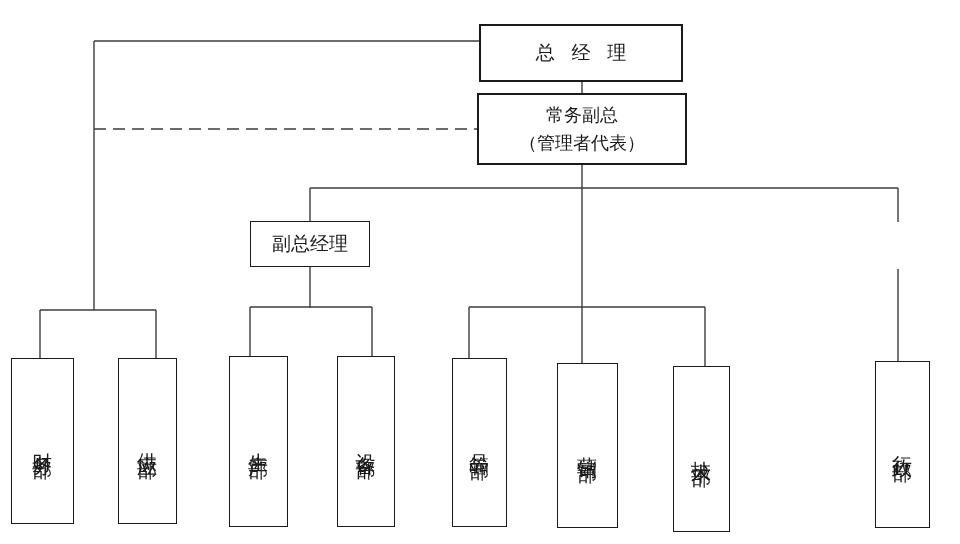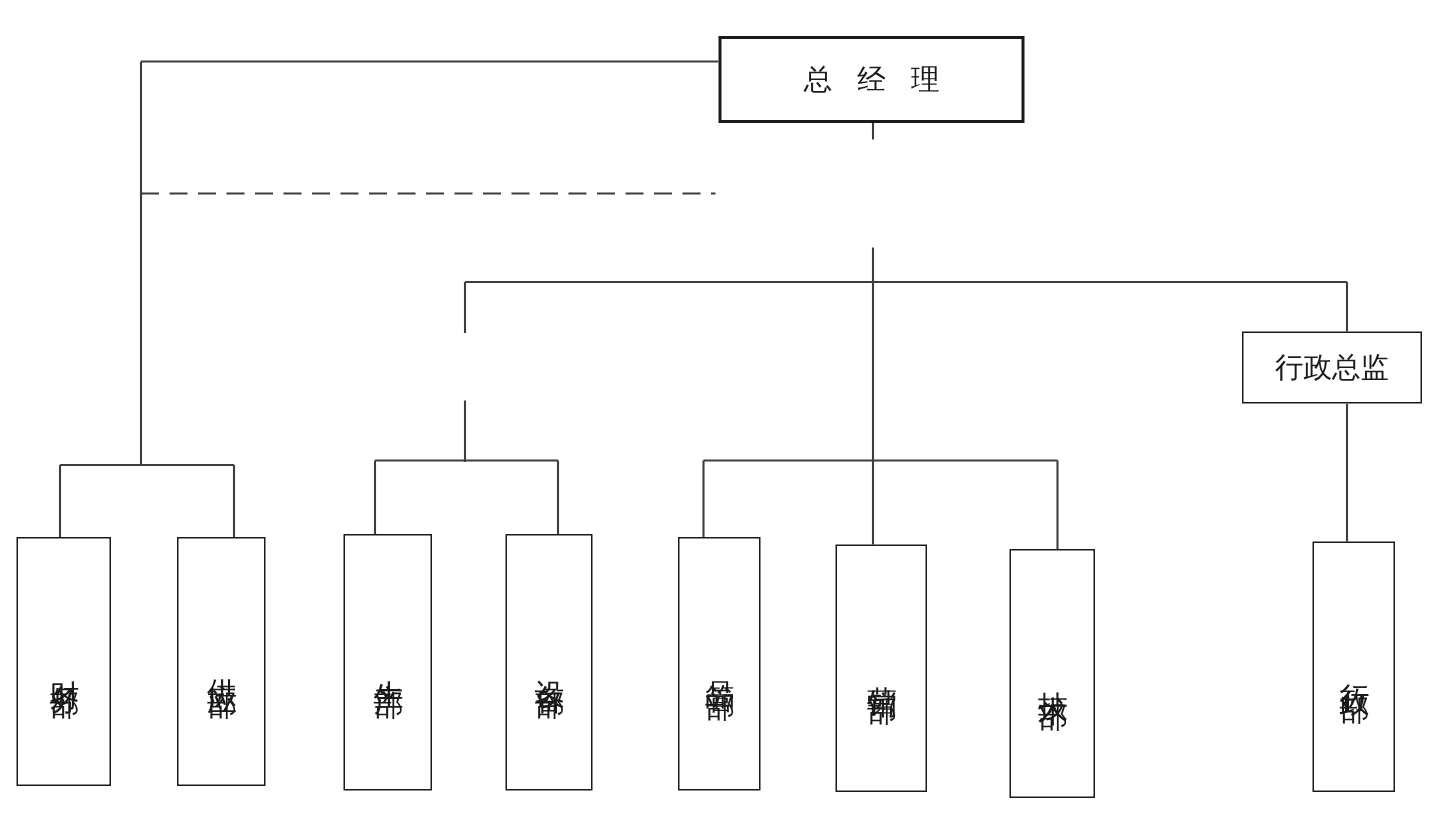--- a/index.html
+++ b/index.html
@@ -113,25 +113,29 @@
       <line x1="705" y1="307" x2="705" y2="367"></line>
 
       <line x1="898" y1="269" x2="898" y2="362"></line>
     </g>
   </svg>
 
   <div class="box" id="gm">
     <span class="h-label">总 经 理</span>
   </div>
 
+  <div class="box" id="evp">
+    <span class="h-label">常务副总</span>
+    <span class="h-label">（管理者代表）</span>
+  </div>
 
+  <div class="box" id="dgm">
+    <span class="h-label">副总经理</span>
+  </div>
 
-  <div class="box" id="admin-director">
-    <span class="h-label">行政总监</span>
-  </div>
 
   <div class="box" id="finance">
     <span class="v-label">财务部</span>
   </div>
 
   <div class="box" id="supply">
     <span class="v-label">供应部</span>
   </div>
 
   <div class="box" id="production">

